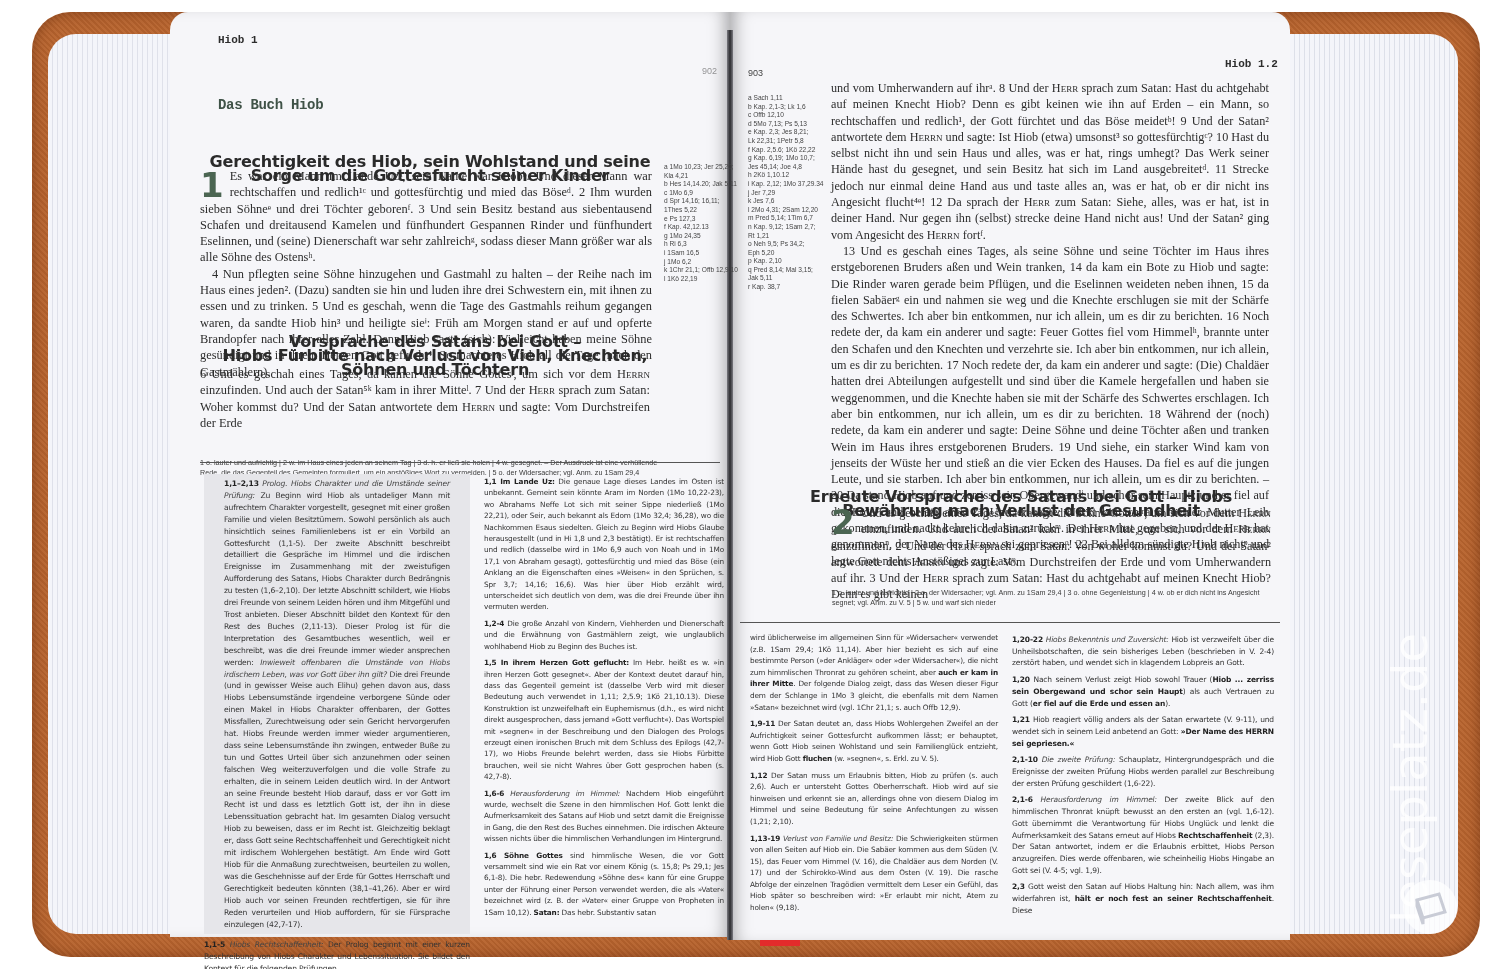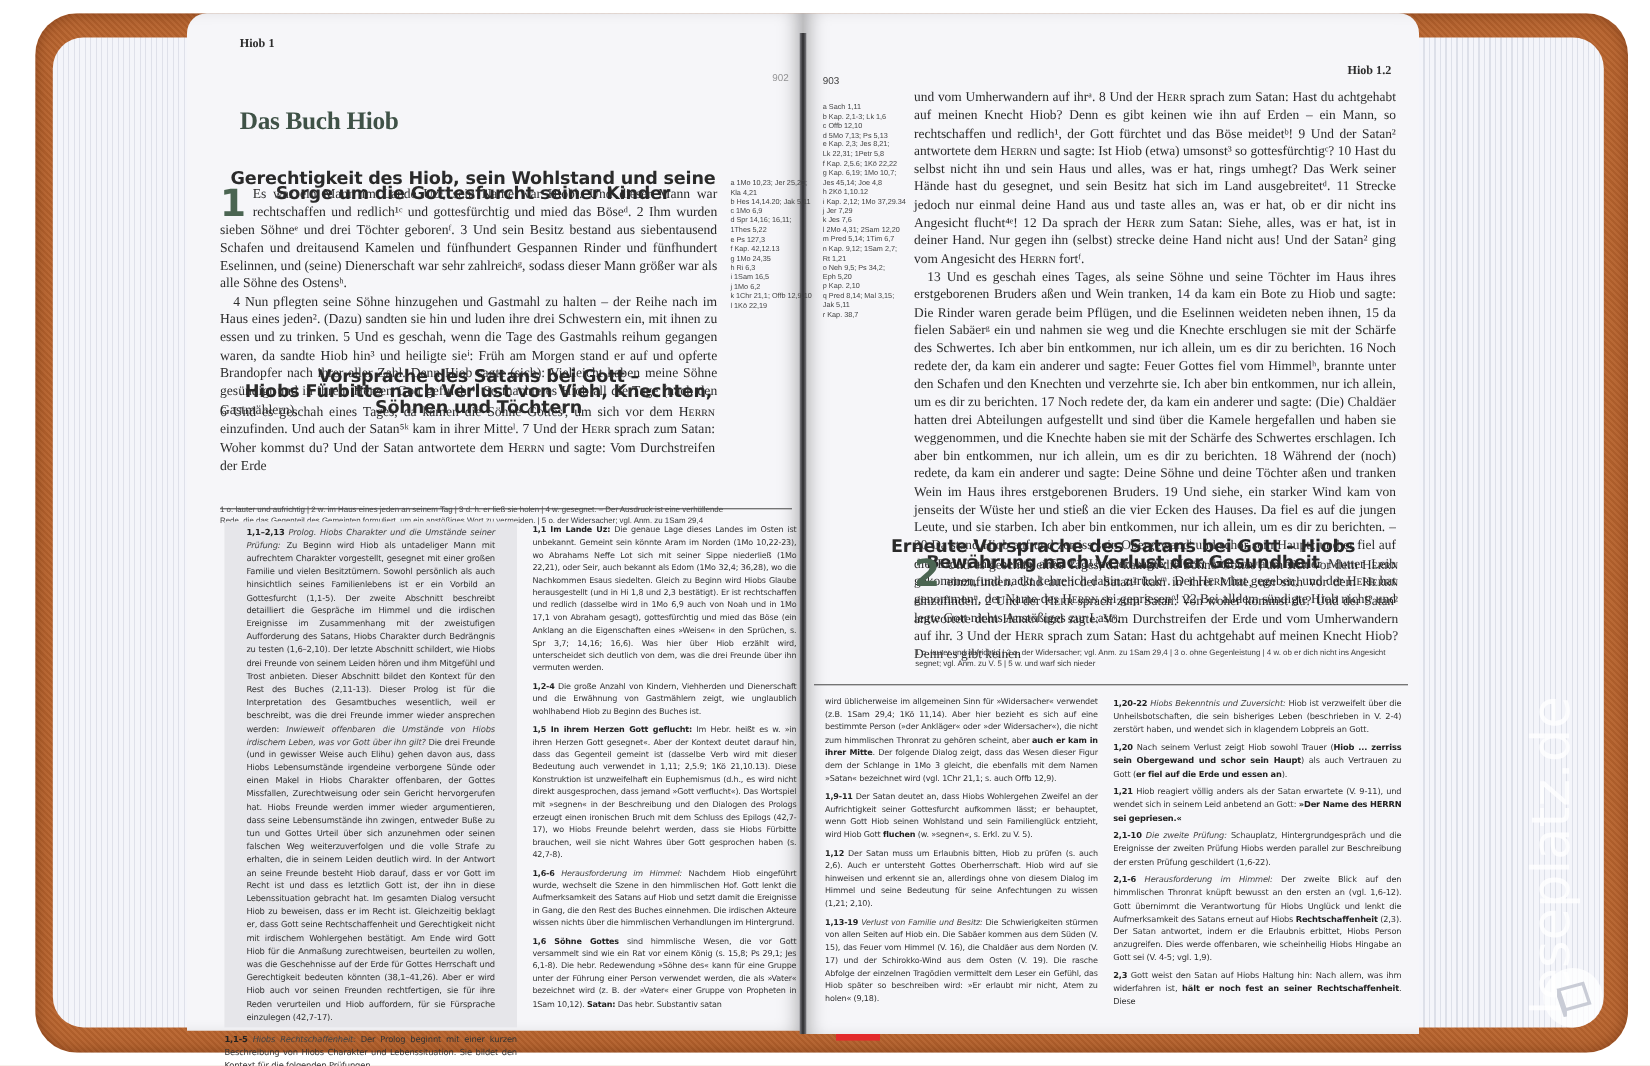--- a/index.html
+++ b/index.html
@@ -9,23 +9,23 @@
     box-shadow:inset 0 0 14px rgba(80,30,5,.5);}
   .stack-left{position:absolute;left:48px;top:34px;width:190px;height:900px;border-radius:28px 0 0 28px;
     background:repeating-linear-gradient(90deg,#f4f5fa 0 4px,#dfe1ea 4px 5px);}
   .stack-right{position:absolute;left:1230px;top:34px;width:228px;height:900px;border-radius:0 28px 28px 0;
     background:repeating-linear-gradient(90deg,#f4f5fa 0 4px,#dde0e9 4px 5px);}
   .page{position:absolute;top:12px;background:#f6f6f9;}
   .page.left{left:170px;width:560px;height:925px;border-radius:18px 0 0 0;box-shadow:inset -14px 0 18px -10px rgba(0,0,0,.35);}
   .page.right{left:730px;width:560px;height:928px;border-radius:0 18px 0 0;box-shadow:inset 14px 0 18px -10px rgba(0,0,0,.35);}
   .gutter{position:absolute;left:727px;top:30px;width:6px;height:910px;background:linear-gradient(90deg,#7a7a80,#2b2b2e,#7a7a80);}
   .ribbon{position:absolute;left:760px;top:940px;width:40px;height:6px;background:#e32b2b;}
-  .run-head{position:absolute;font-family:Liberation Serif, serif;font-weight:bold;font-size:11px;color:#2d2d2d;}
+  .run-head{position:absolute;font-family:Liberation Mono, monospace;font-weight:bold;font-size:11px;color:#2d2d2d;}
   .pnum{position:absolute;font-family:"Liberation Sans",sans-serif;font-size:9px;color:#444;text-align:center;}
-  .title{position:absolute;left:218px;top:97px;font-family:Liberation Serif, serif;font-weight:bold;font-size:23px;color:#3f5247;letter-spacing:-0.3px;}
+  .title{position:absolute;left:218px;top:97px;font-family:Liberation Mono, monospace;font-weight:bold;font-size:14px;color:#3f5247;letter-spacing:-0.3px;}
   .sec-head{position:absolute;font-family:"DejaVu Sans",sans-serif;font-weight:bold;font-size:16px;color:#2a2a2a;line-height:14px;letter-spacing:-0.2px;text-align:center;}
   .body{position:absolute;font-size:12.4px;line-height:16.3px;color:#2c2c2c;text-align:justify;}
   .chapnum{float:left;font-family:"DejaVu Sans",sans-serif;font-weight:bold;font-size:34px;line-height:30px;color:#4b6552;margin:2px 6px 0 0;}
   .sc{font-variant:small-caps;}
   .indent{text-indent:12px;}
   .fn{position:absolute;font-family:"Liberation Sans",sans-serif;font-size:7.2px;line-height:10px;color:#3a3a3a;}
   .rule{position:absolute;height:1px;background:#555;}
   .xref{position:absolute;font-family:"Liberation Sans",sans-serif;font-size:6.6px;line-height:8.6px;color:#444;}
   .xref div{white-space:nowrap;}
   .comm{position:absolute;font-family:"DejaVu Sans",sans-serif;font-size:7.6px;line-height:11.9px;color:#333;text-align:justify;letter-spacing:-0.15px;}

